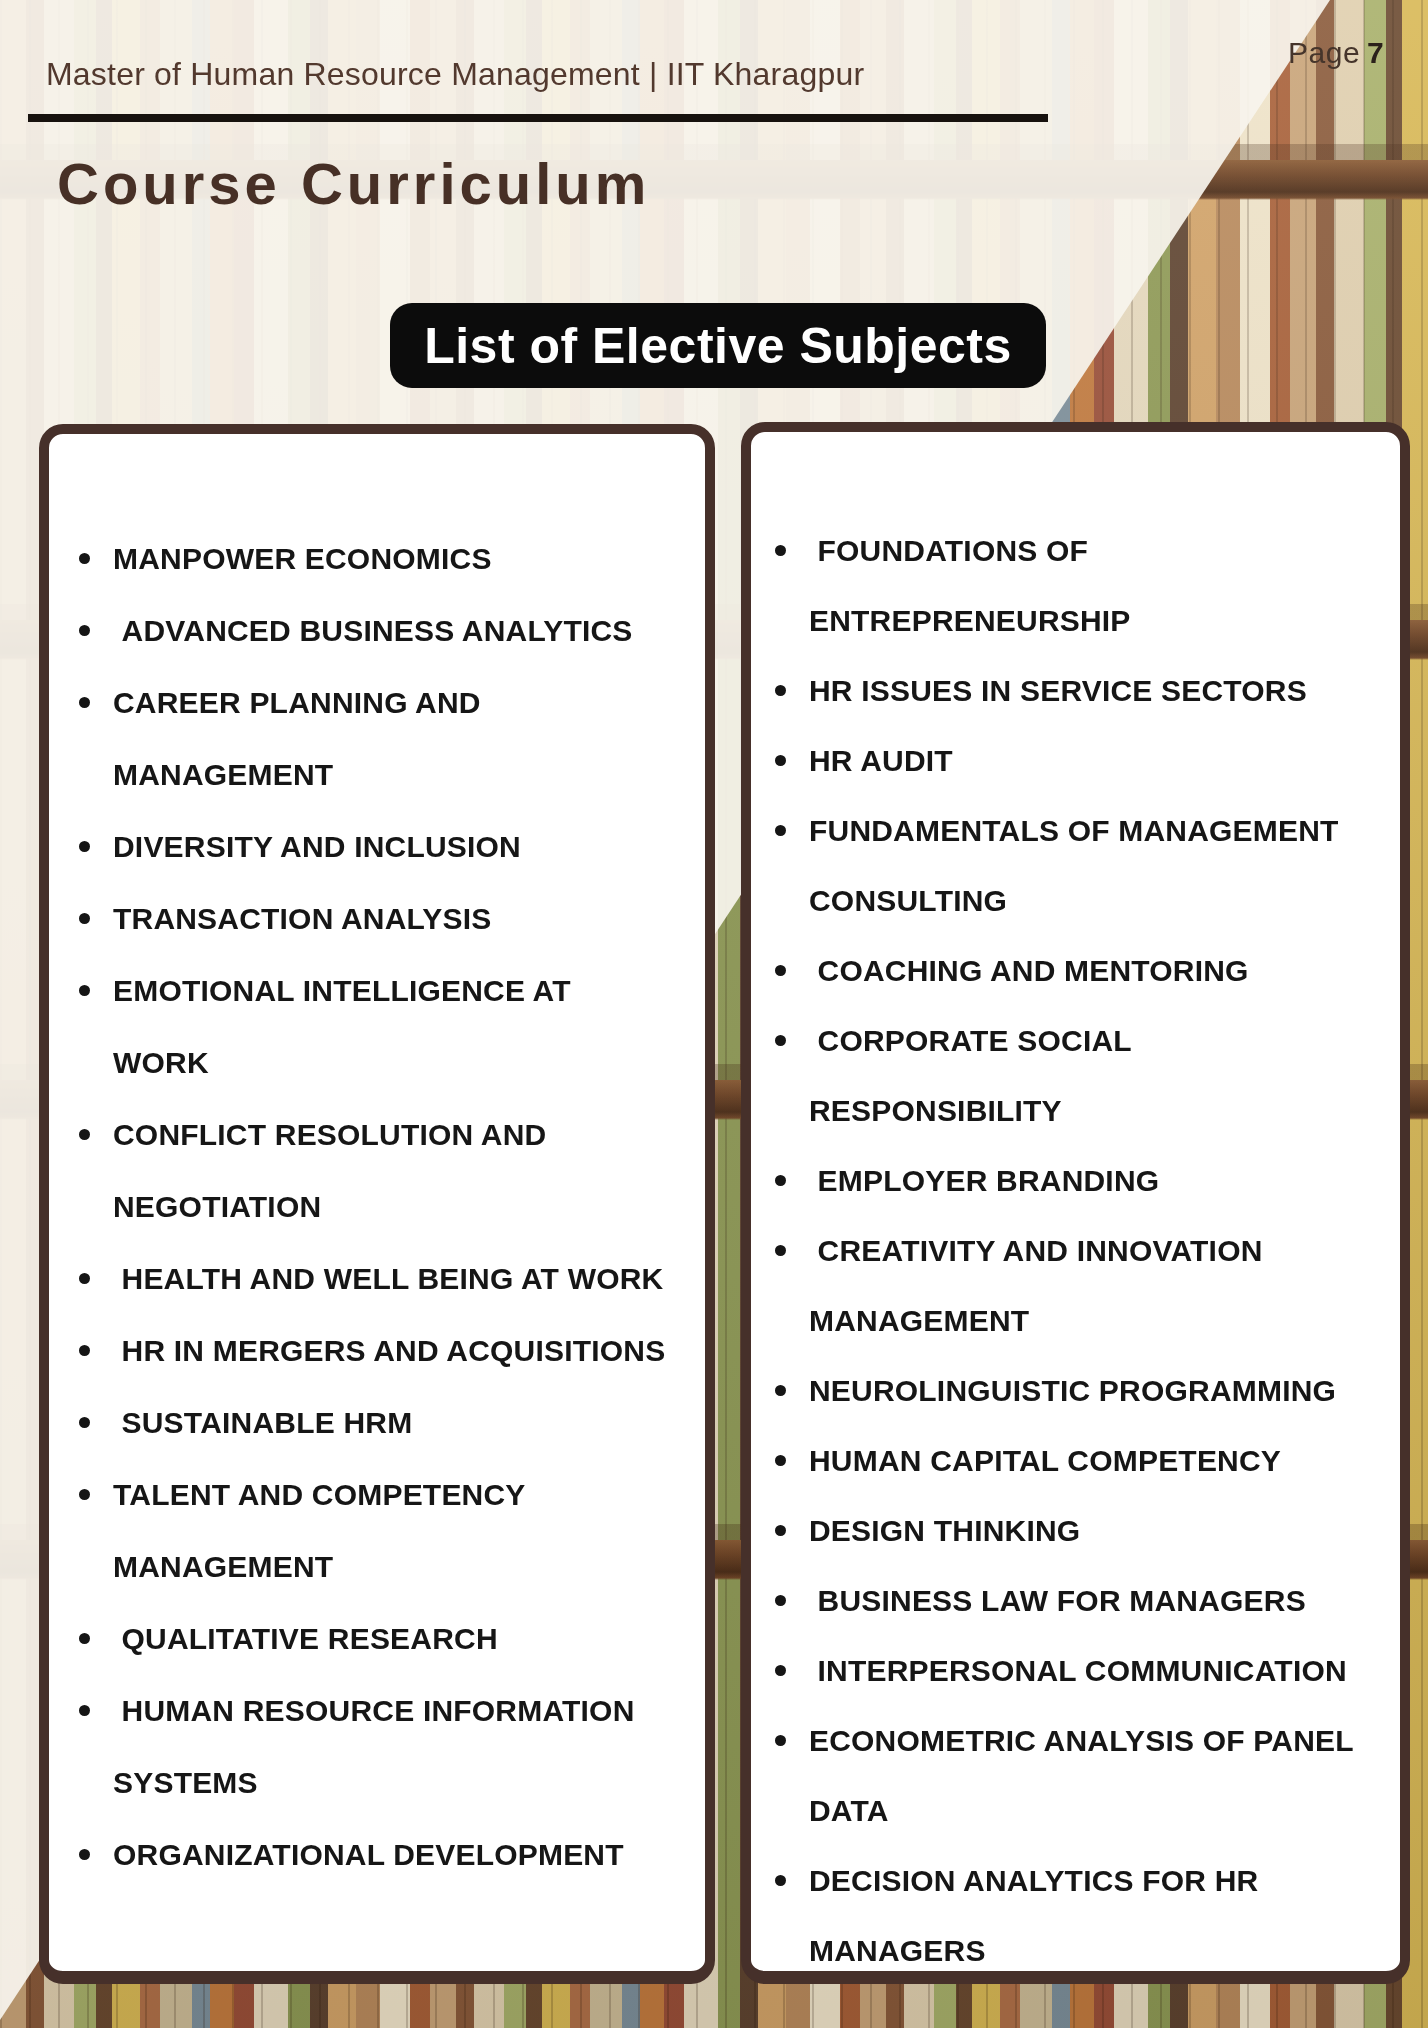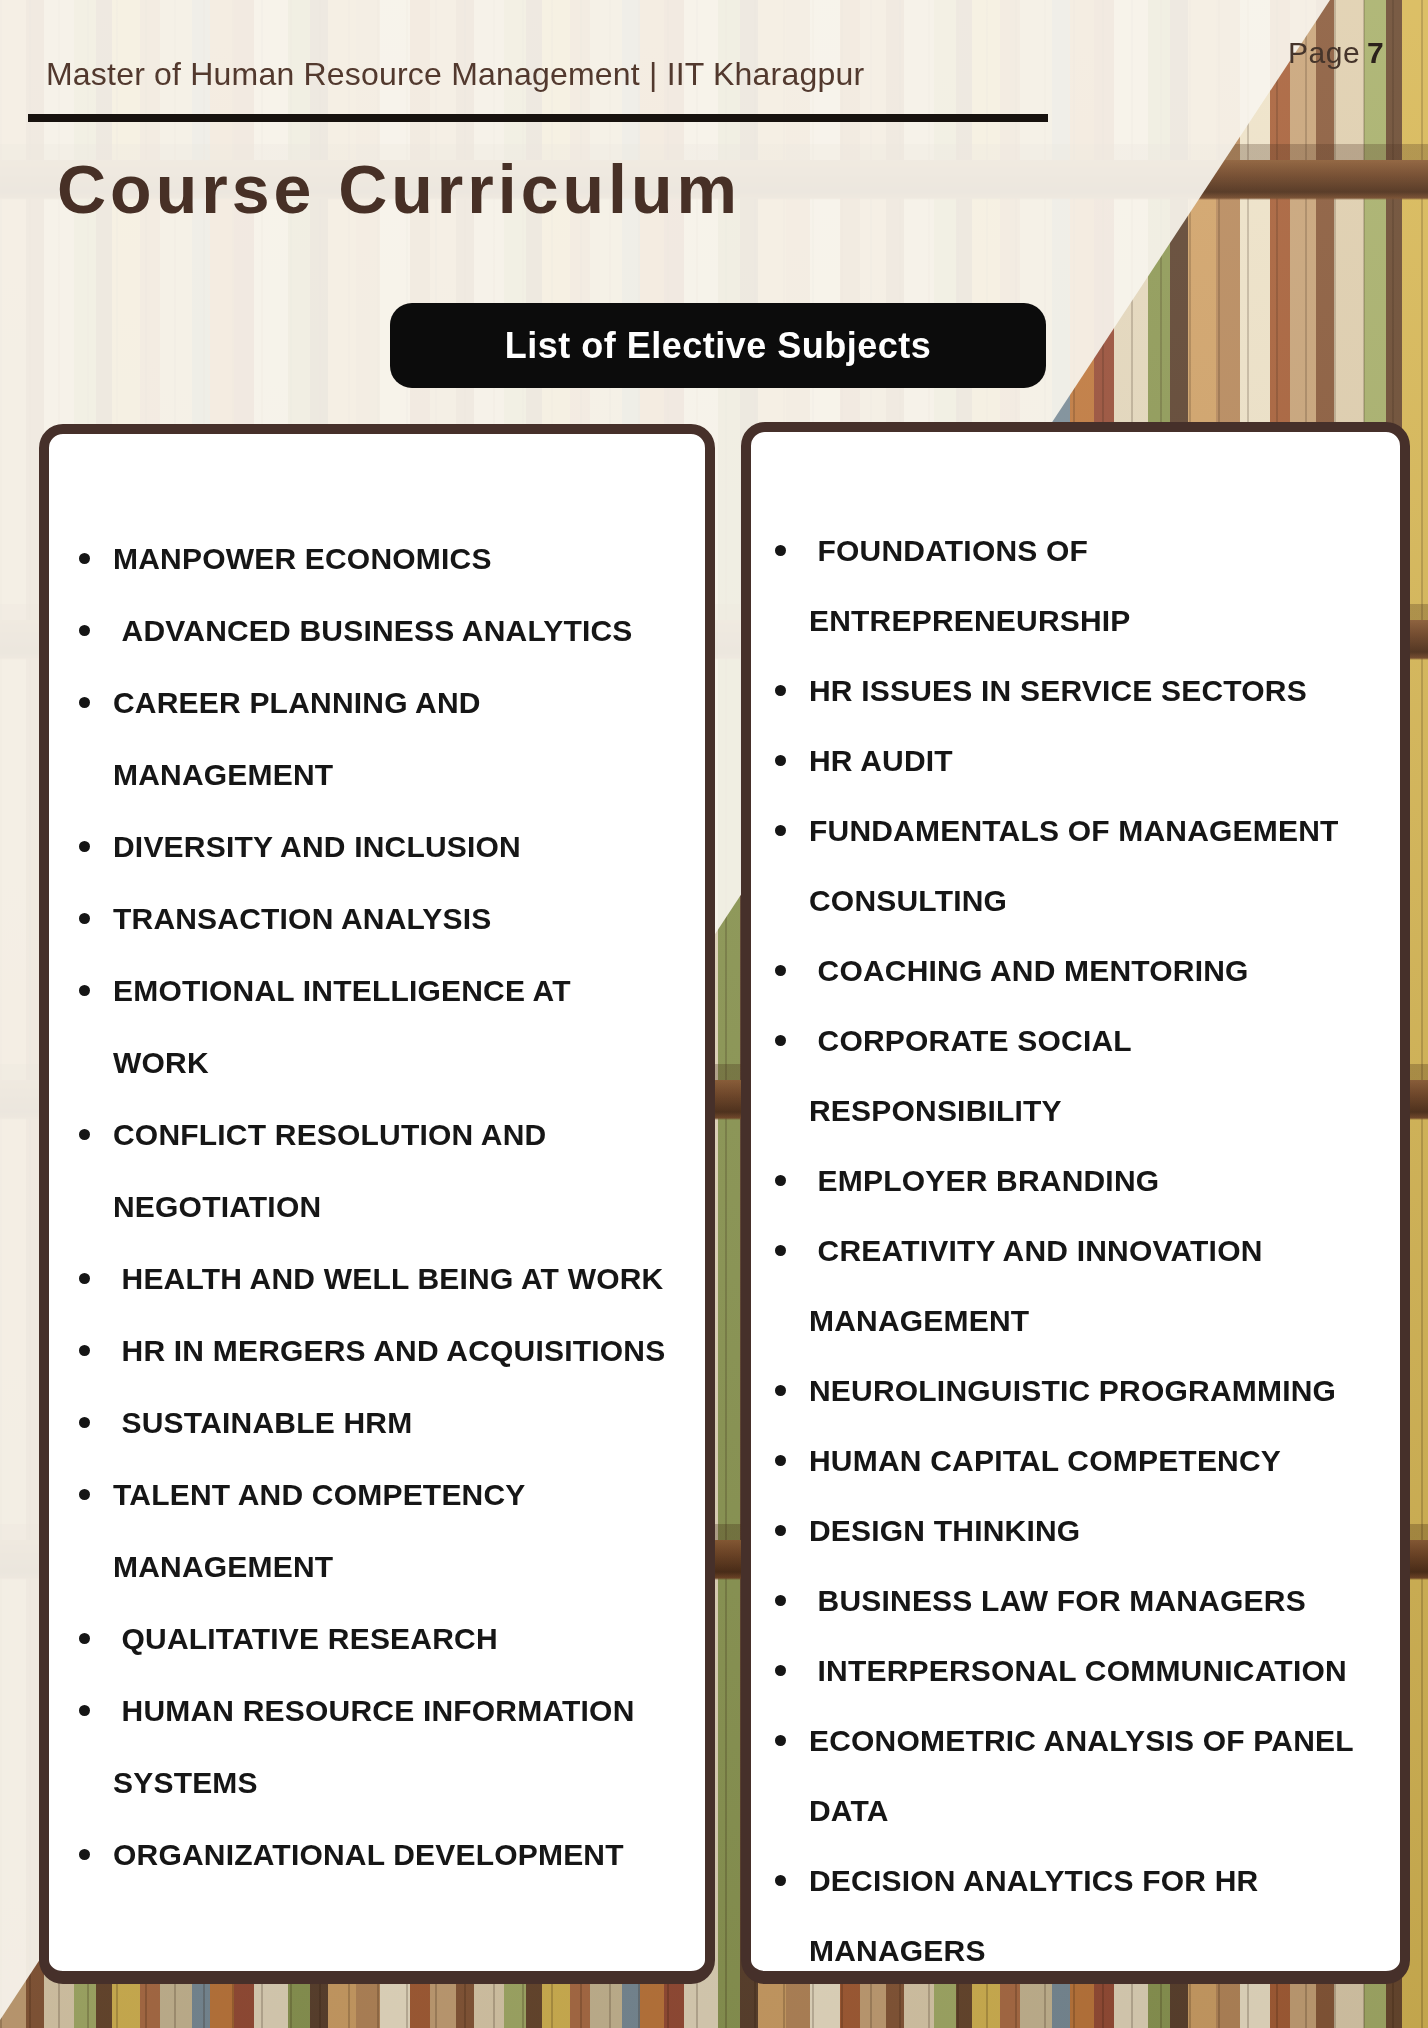--- a/index.html
+++ b/index.html
@@ -33,25 +33,25 @@
     background:rgba(248,244,237,0.93);
     clip-path:polygon(0 0, 1330px 0, 0 2020px);
   }
 
   .page-indicator{position:absolute;left:1288px;top:36px;font-size:30px;color:#46352b;letter-spacing:.5px;}
   .page-indicator .num{font-weight:bold;color:#2b211b;margin-left:7px;}
 
   .doc-header{position:absolute;left:46px;top:56px;font-size:32px;font-weight:normal;color:#52392e;letter-spacing:.2px;}
   .header-rule{position:absolute;left:28px;top:114px;width:1020px;height:8px;background:#17120e;}
 
-  .page-title{position:absolute;left:57px;top:150px;margin:0;font-size:68px;font-weight:bold;letter-spacing:4px;color:#473026;}
+  .page-title{position:absolute;left:57px;top:150px;margin:0;font-size:58px;font-weight:bold;letter-spacing:4px;color:#473026;}
 
   .badge{position:absolute;left:390px;top:303px;width:656px;height:85px;background:#0c0c0c;border-radius:22px;
          display:flex;align-items:center;justify-content:center;}
-  .badge span{color:#ffffff;font-size:36px;font-weight:bold;letter-spacing:.5px;white-space:nowrap;}
+  .badge span{color:#ffffff;font-size:50px;font-weight:bold;letter-spacing:.5px;white-space:nowrap;}
 
   .card{position:absolute;box-sizing:border-box;background:#ffffff;border:10px solid #46302a;border-bottom-width:13px;border-radius:24px;}
   .card-left{left:39px;top:424px;width:676px;height:1560px;}
   .card-right{left:741px;top:422px;width:669px;height:1562px;}
 
   ul.elist{list-style:none;margin:0;}
   .card-left ul.elist{padding:89px 14px 0 30px;}
   .card-right ul.elist{padding:60px 10px 0 24px;margin-top:24px;}
   ul.elist li{display:flex;align-items:flex-start;}
   .dot{flex:0 0 11px;width:11px;height:11px;border-radius:50%;background:#151515;}

